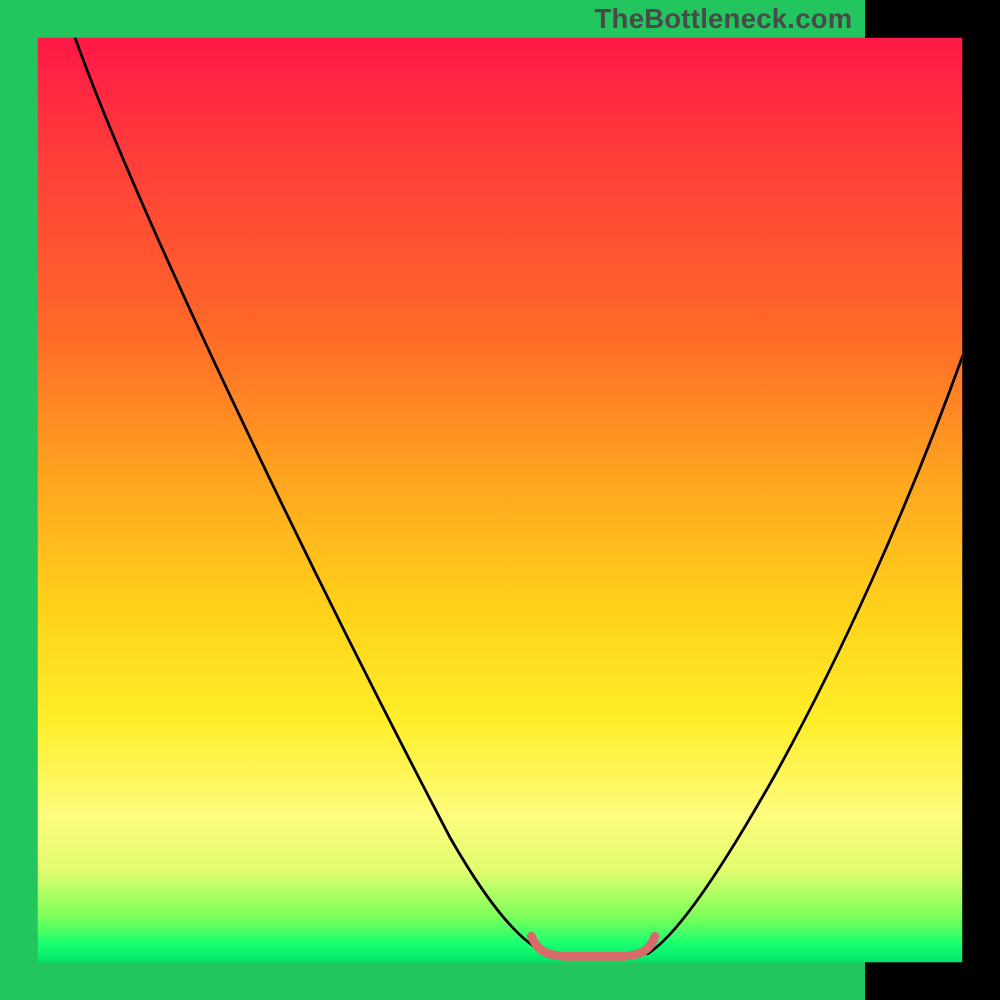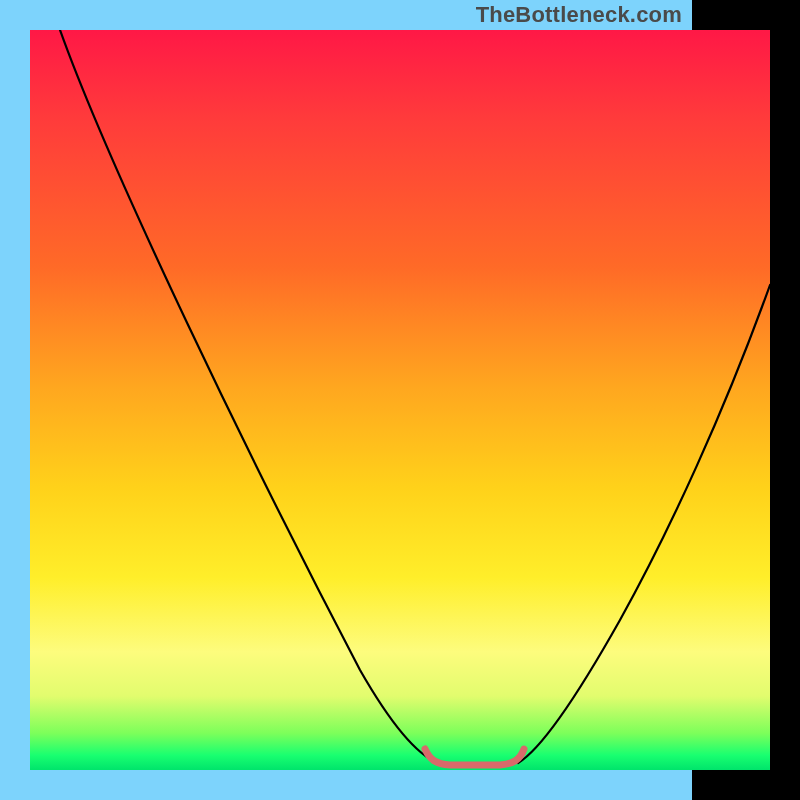--- a/index.html
+++ b/index.html
@@ -8,21 +8,21 @@
     width: 800px;
     height: 800px;
     background: #000;
     font-family: Arial, Helvetica, sans-serif;
     overflow: hidden;
   }
   .stage {
     position: relative;
     width: 692px;
     height: 800px;
-    background: #7dd3fc;
+    background: #22c55e;
   }
   .watermark {
     position: absolute;
     top: 2px;
     right: 10px;
     color: #4a4a4a;
     font-size: 22px;
     font-weight: 600;
     letter-spacing: 0.2px;
     z-index: 5;

